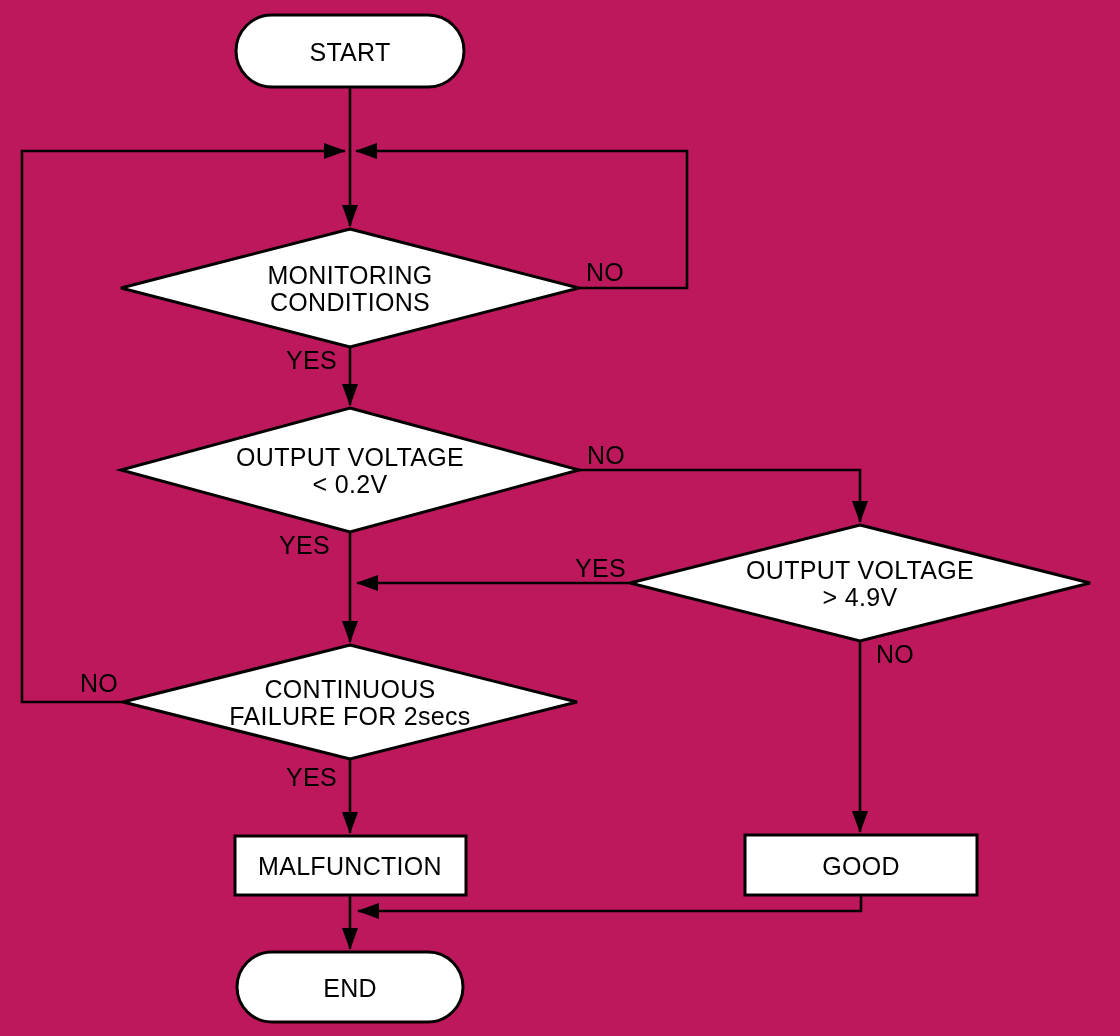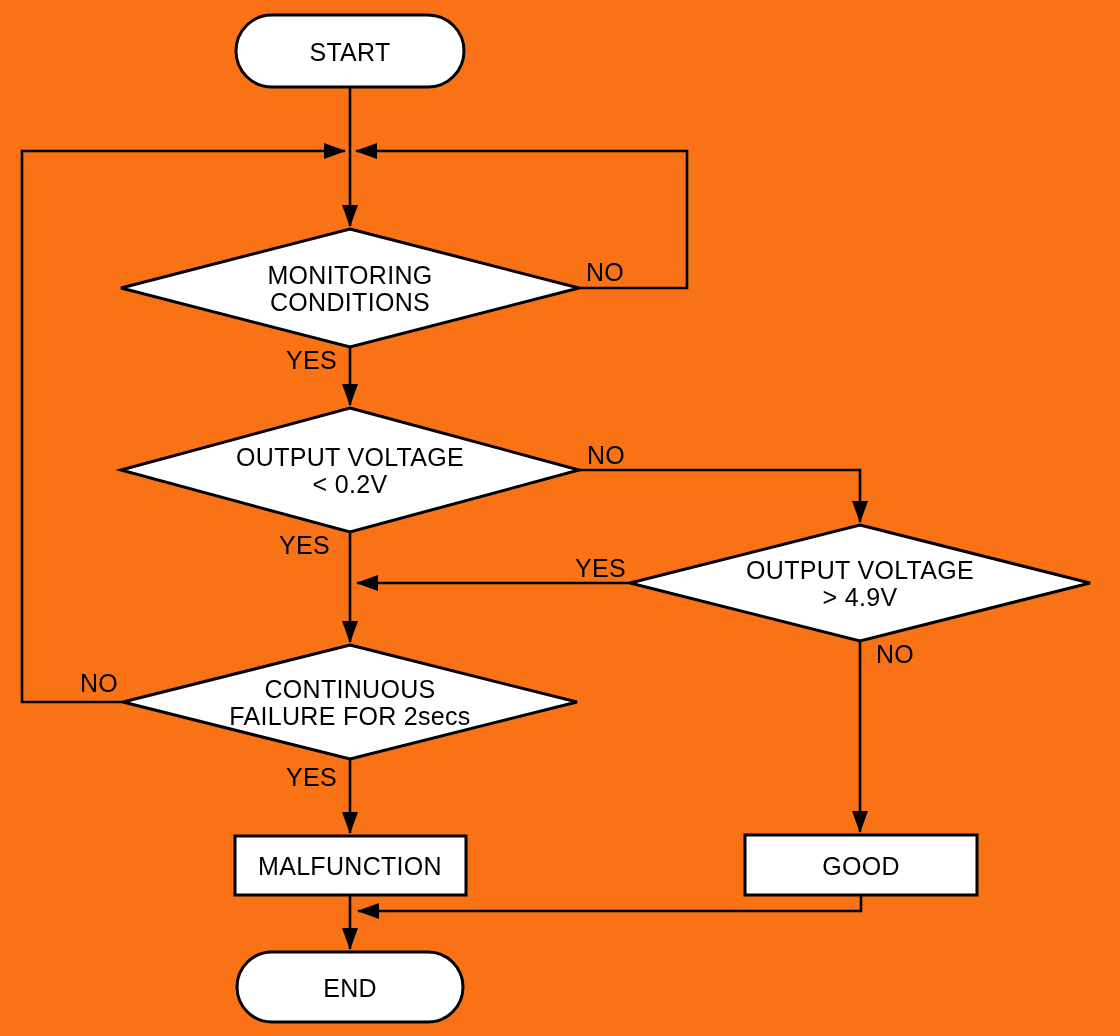--- a/index.html
+++ b/index.html
@@ -7,21 +7,21 @@
     padding: 0;
     background: #ffffff;
     width: 1120px;
     height: 1036px;
     overflow: hidden;
   }
   .canvas-wrap {
     position: relative;
     width: 1120px;
     height: 1036px;
-    background: #f97316;
+    background: #be185d;
   }
   svg { display: block; }
   .shape {
     fill: #ffffff;
     stroke: #000000;
     stroke-width: 3;
   }
   .edge {
     fill: none;
     stroke: #000000;

